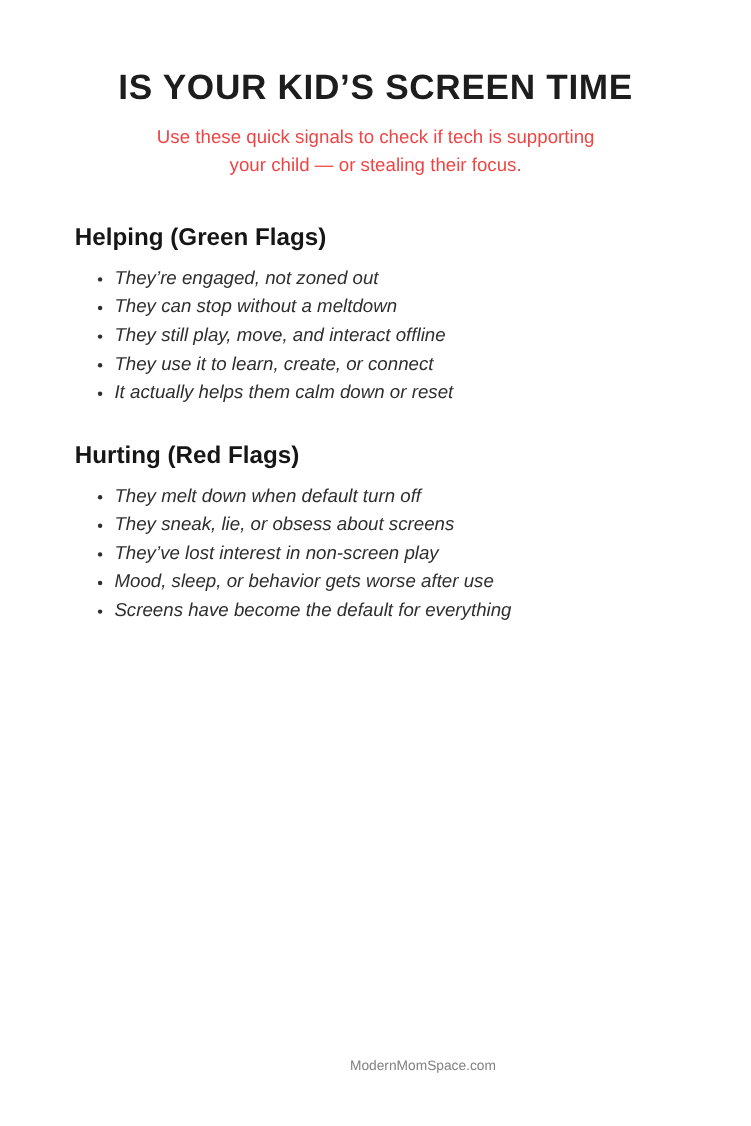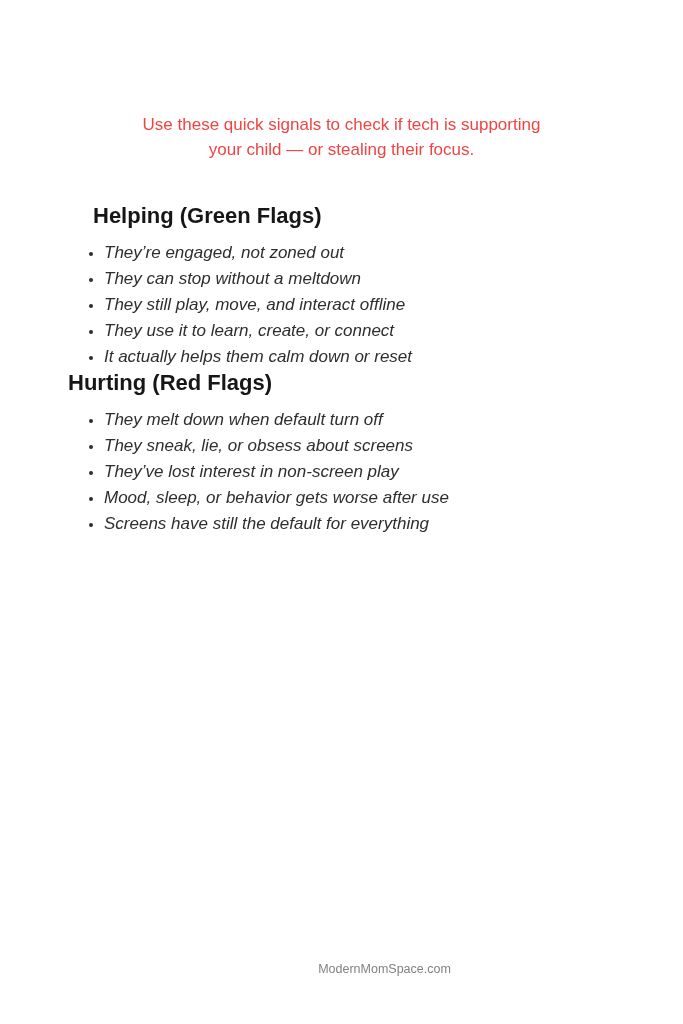--- a/index.html
+++ b/index.html
@@ -40,22 +40,22 @@
   .content {
     padding: 0 64px 0 68px;
   }
   .section { margin-top: 0; }
   .section-heading {
     font-size: 22px;
     line-height: 26px;
     font-weight: bold;
     color: #161616;
   }
-  .section-helping .section-heading { margin-top: 41px; margin-left: 25px; }
-  .section-hurting .section-heading { }
+  .section-helping .section-heading { margin-top: 41px; }
+  .section-hurting .section-heading { margin-top: 31px; }
   .bullet-list {
     margin-top: 11px;
     padding-left: 36px;
     list-style: disc outside;
     font-style: italic;
   }
   .bullet-list li {
     font-size: 17px;
     line-height: 26px;
     color: #2e2e2e;
@@ -75,21 +75,21 @@
     margin-left: 43px;
   }
 </style>
 </head>
 <body>
 
 <div class="page">
 
   <div class="title-block">
     <h1 class="title">
-      <br>
+      <span>IS YOUR KID’S SCREEN TIME</span><br>
     </h1>
     <p class="subtitle">Use these quick signals to check if tech is supporting your child — or stealing their focus.</p>
   </div>
 
   <div class="content">
 
     <section class="section section-helping">
       <h2 class="section-heading">Helping (Green Flags)</h2>
       <ul class="bullet-list">
         <li>They’re engaged, not zoned out</li>
@@ -100,21 +100,21 @@
       </ul>
     </section>
 
     <section class="section section-hurting">
       <h2 class="section-heading">Hurting (Red Flags)</h2>
       <ul class="bullet-list">
         <li>They melt down when default turn off</li>
         <li>They sneak, lie, or obsess about screens</li>
         <li>They’ve lost interest in non-screen play</li>
         <li>Mood, sleep, or behavior gets worse after use</li>
-        <li>Screens have still the default for everything</li>
+        <li>Screens have become the default for everything</li>
       </ul>
     </section>
 
   </div>
 
   <div class="footer">ModernMomSpace.com</div>
 
 </div>
 
 </body></html>

